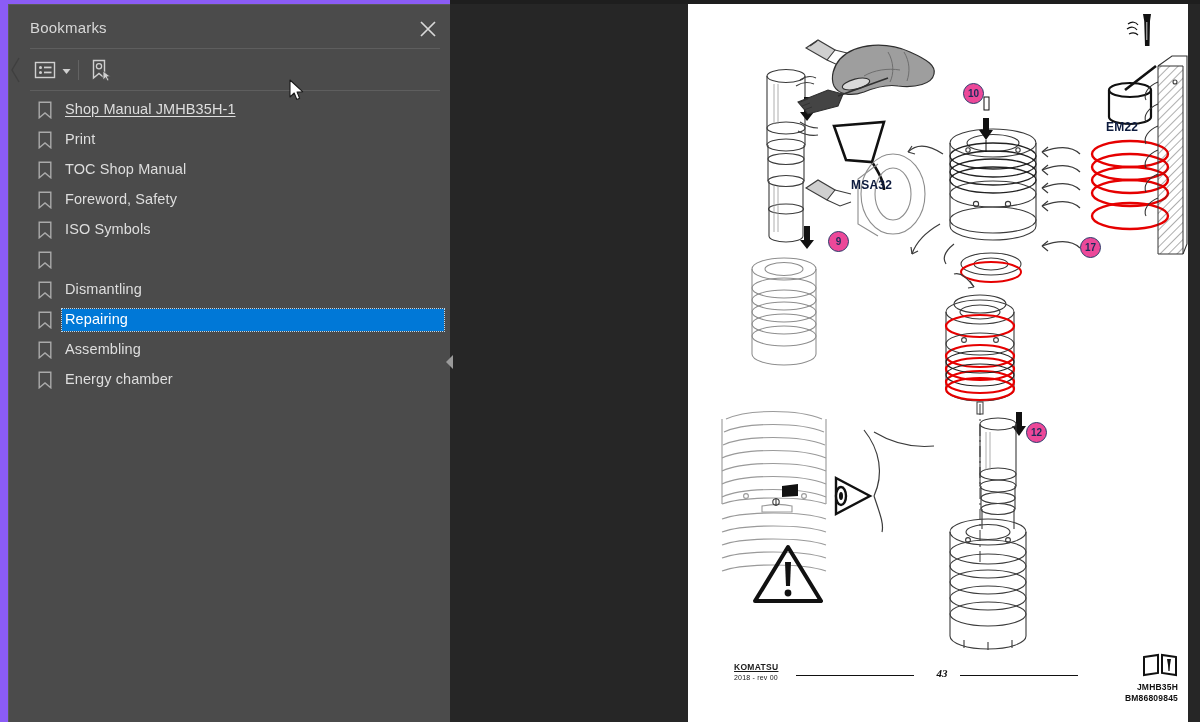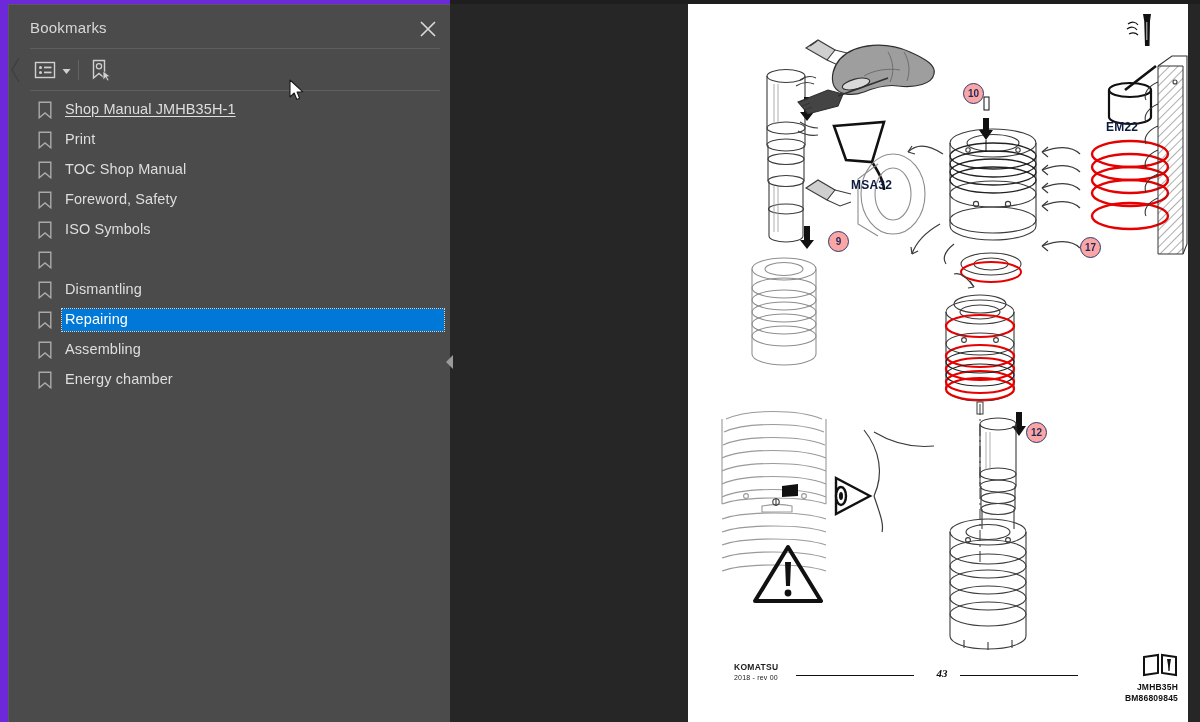--- a/index.html
+++ b/index.html
@@ -8,21 +8,21 @@
     overflow: hidden;
     background: #262626;
     font-family: "Liberation Sans", sans-serif;
   }
   #root { position: relative; width: 1200px; height: 722px; }
 
   
   .bm-panel {
     position: absolute; left: 0; top: 0;
     width: 450px; height: 722px;
-    background: #6d28d9;
+    background: #8b5cf6;
     box-sizing: border-box;
   }
   .bm-panel-inner {
     position: absolute; left: 8px; top: 4px;
     width: 442px; height: 718px;
     background: #4b4b4b;
     border-left: 1px solid #5a5a5a;
     border-top: 1px solid #5a5a5a;
     box-sizing: border-box;
   }
@@ -129,21 +129,21 @@
     overflow: hidden;
   }
   .pdf-corner-icon { position: absolute; right: 30px; top: 4px; width: 34px; height: 44px; }
 
   
   .pdf-footer { position: absolute; left: 0; bottom: 14px; width: 500px; height: 60px; }
   .ft-brand {
     position: absolute; left: 46px; top: 14px;
     font-family: "Liberation Sans", sans-serif;
   }
-  .ft-brand .b1 { font-size: 8.5px; font-weight: bold; color: #1a1a1a; letter-spacing: .3px; line-height: 10px;}
+  .ft-brand .b1 { font-size: 8.5px; font-weight: bold; color: #1a1a1a; letter-spacing: .3px; line-height: 10px; text-decoration: underline;}
   .ft-brand .b2 { font-size: 7px; color: #1a1a1a; letter-spacing: .2px; line-height: 10px; margin-top: 1px;}
   .ft-rule { position: absolute; top: 27px; height: 1px; background: #111; }
   .ft-rule.l { left: 108px; width: 118px; }
   .ft-rule.r { left: 272px; width: 118px; }
   .ft-page {
     position: absolute; left: 240px; top: 19px; width: 28px;
     text-align: center;
     font-family: "Liberation Serif", serif;
     font-style: italic; font-weight: bold;
     font-size: 11px; color: #111;
@@ -161,21 +161,21 @@
     font-weight: bold; font-size: 12px;
     color: #0d1b3e;
     letter-spacing: .2px;
   }
   .callout-num {
     position: absolute;
     width: 19px; height: 19px; border-radius: 50%;
     border: 1.3px solid #2b3a6b;
     color: #1b2c5c; font-weight: bold; font-size: 10px;
     display: flex; align-items: center; justify-content: center;
-    background: #fca5a5;
+    background: #ec4899;
     font-family: "Liberation Sans", sans-serif;
   }
 </style>
 </head>
 <body>
 
 <div id="root">
 
   <div class="bm-panel">
     <div class="bm-panel-inner">

